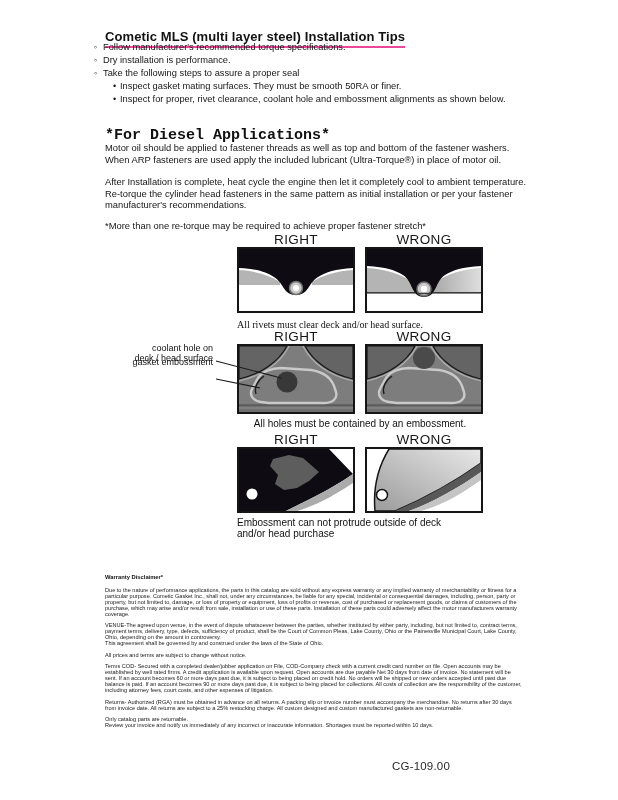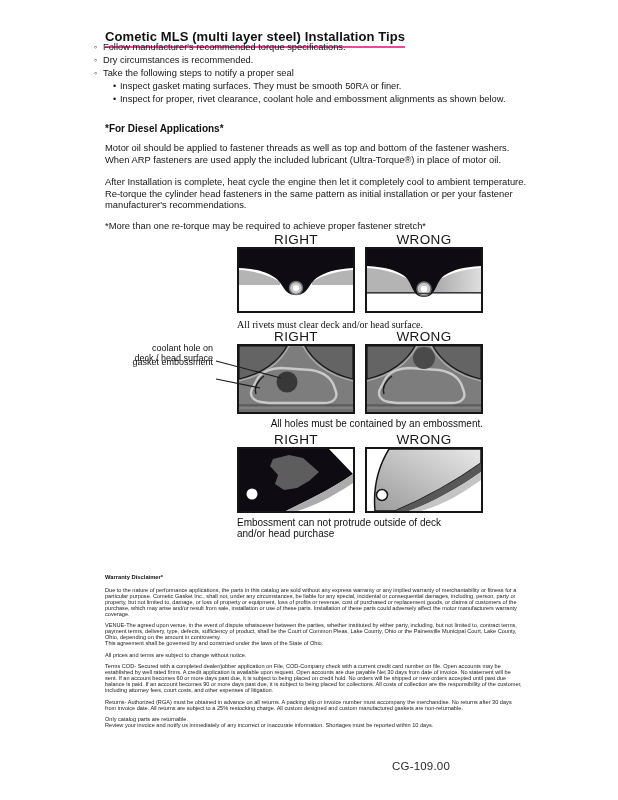--- a/index.html
+++ b/index.html
@@ -18,40 +18,40 @@
   }
 
   
   .tips { left:94px; top:41px; width:470px; font-size:9.3px; color:#161616; }
   .bullet { position:relative; padding-left:9px; line-height:13px; }
   .bullet::before { content:"◦"; position:absolute; left:0; top:0; font-size:9px; }
   .subbullet { position:relative; padding-left:26px; line-height:13px; }
   .subbullet::before { content:"•"; position:absolute; left:19px; top:0; font-size:9px; }
 
   
-  .diesel-heading { left:105px; top:115px; font-size:10px; font-weight:bold; color:#111; }
+  .diesel-heading { left:105px; top:115px; font-size:15px; font-weight:bold; color:#111;font-family:Liberation Mono, monospace; }
   .para { left:105px; width:424px; font-size:9.4px; line-height:11.4px; color:#161616; }
   .para-1 { top:133px; }
   .para-2 { top:167px; }
   .para-3 { top:211px; }
 
   
   .fig { left:0; width:618px; }
   .fig-1 { top:232px; }
   .fig-2 { top:329px; }
   .fig-3 { top:432px; }
   .fig-labels { margin-left:237px; width:246px; display:flex; }
   .fig-labels span { width:118px; text-align:center; font-size:13.5px; color:#161616; letter-spacing:.4px; }
   .fig-labels span + span { margin-left:10px; }
   .fig-boxes { margin-left:237px; display:flex; margin-top:0px; }
   .panel { display:block; border:2px solid #151515; background:#fff; }
   .fig-boxes .panel + .panel { margin-left:10px; }
   .caption { font-size:10px; color:#111; line-height:11px; }
   .caption-1 { margin-left:237px; margin-top:6px; white-space:nowrap;font-family:Liberation Serif, serif; }
-  .caption-2 { margin-left:237px; margin-top:4px; width:246px; text-align:right; }
+  .caption-2 { margin-left:237px; margin-top:4px; width:246px; text-align:center; }
   .caption-3 { margin-left:237px; margin-top:4px; width:212px; }
 
   
   .annotation { position:absolute; text-align:right; font-size:9px; line-height:10px; color:#111; }
   .annotation-hole { left:60px; top:14px; width:153px; }
   .annotation-emb  { left:60px; top:28px; width:153px; }
   .leader-svg { position:absolute; left:0; top:0; pointer-events:none; }
 
   
   .warranty { left:105px; top:574px; width:419px; color:#222; }
@@ -61,22 +61,22 @@
   
   .page-code { left:392px; top:760px; font-size:11.5px; color:#2a2a2a; letter-spacing:.2px; }
 </style>
 </head>
 <body>
 
 <h1 class="abs page-title">Cometic MLS (multi layer steel) Installation Tips</h1>
 
 <div class="abs tips">
   <div class="bullet">Follow manufacturer's recommended torque specifications.</div>
-  <div class="bullet">Dry circumstances is recommended.</div>
-  <div class="bullet">Take the following steps to notify a proper seal</div>
+  <div class="bullet">Dry installation is performance.</div>
+  <div class="bullet">Take the following steps to assure a proper seal</div>
   <div class="subbullet">Inspect gasket mating surfaces.  They must be smooth 50RA or finer.</div>
   <div class="subbullet">Inspect for proper, rivet clearance, coolant hole and embossment alignments as shown below.</div>
 </div>
 
 <h2 class="abs diesel-heading">*For Diesel Applications*</h2>
 <p class="abs para para-1">Motor oil should be applied to fastener threads as well as top and bottom of the fastener washers. When ARP fasteners are used apply the included lubricant (Ultra-Torque®) in place of motor oil.</p>
 <p class="abs para para-2">After Installation is complete, heat cycle the engine then let it completely cool to ambient temperature. Re-torque the cylinder head fasteners in the same pattern as initial installation or per your fastener manufacturer's recommendations.</p>
 <p class="abs para para-3">*More than one re-torque may be required to achieve proper fastener stretch*</p>
 
 <div class="abs fig fig-1">

